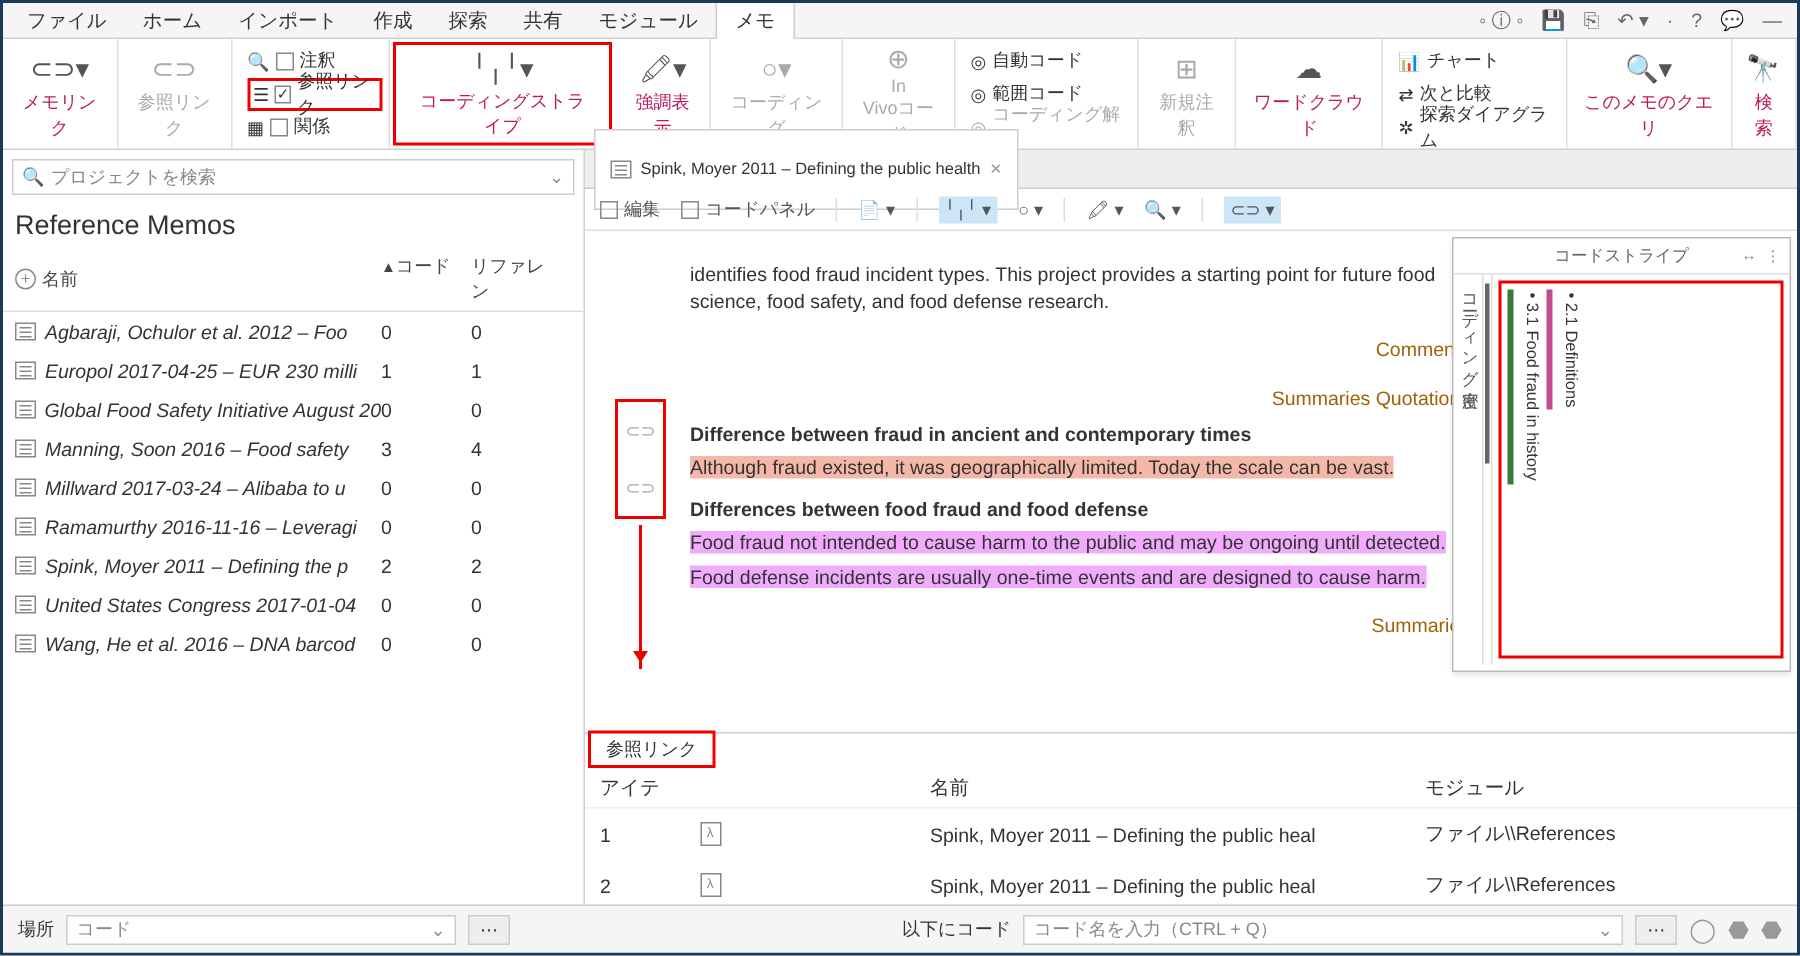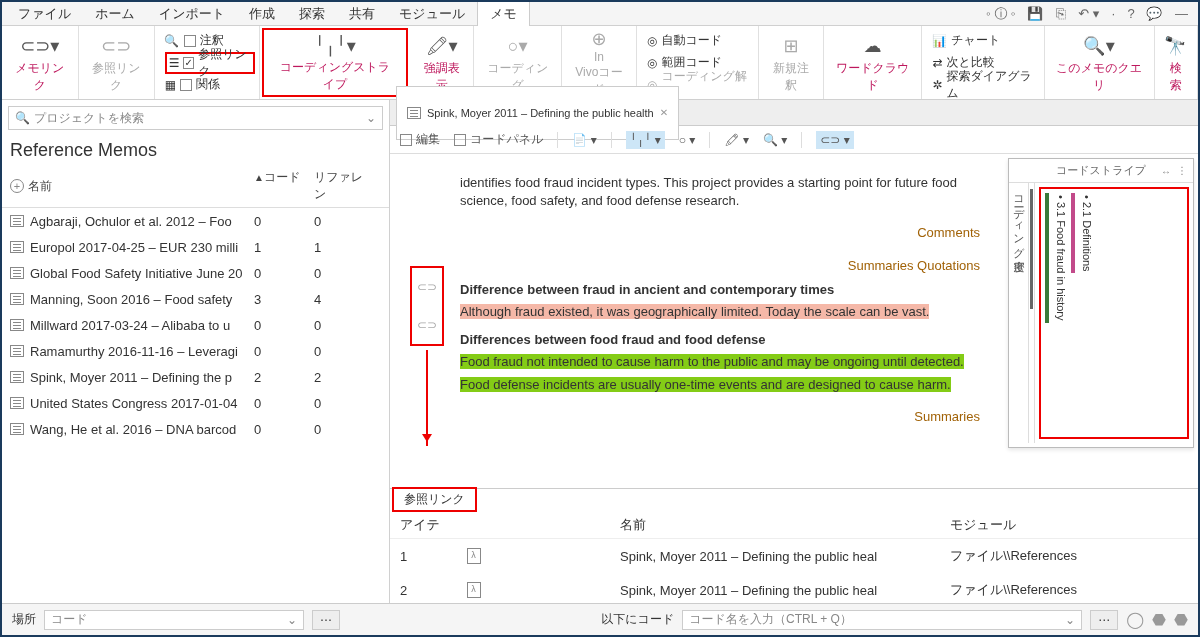--- a/index.html
+++ b/index.html
@@ -21,44 +21,44 @@
 .left-panel { width: 388px; border-right: 1px solid #d0d0d0; display: flex; flex-direction: column; }
 .search-box { margin: 6px; border: 1px solid #ccc; height: 24px; display: flex; align-items: center; padding: 0 6px; color: #888; }
 .search-box .mag { margin-right: 4px; }
 .search-box .dd { margin-left: auto; }
 .panel-title { font-size: 18px; font-weight: 300; padding: 4px 8px; color: #333; }
 .list-header { display: flex; padding: 4px 8px; border-bottom: 1px solid #ddd; font-size: 12px; color: #444; }
 .list-header .c1 { width: 244px; display:flex; align-items:center; gap:4px; }
 .list-header .c2 { width: 60px; }
 .list-header .c3 { width: 60px; }
 .list-row { display: flex; padding: 4px 8px; font-size: 13px; color: #333; align-items: center; height: 26px; }
-.list-row .c1 { width: 244px; display:flex; align-items:center; gap:6px; overflow:hidden; white-space:nowrap; }
+.list-row .c1 { width: 244px; display:flex; align-items:center; gap:6px; overflow:hidden; white-space:nowrap;font-style:italic; }
 .list-row .c2 { width: 60px; }
 .list-row .c3 { width: 60px; }
 .doc-icon { width: 14px; height: 12px; border: 1px solid #888; display:inline-block; position:relative; }
 .doc-icon::after { content:""; position:absolute; top:2px; left:2px; right:2px; height:1px; background:#888; box-shadow: 0 3px 0 #888, 0 6px 0 #888; }
 .right-panel { flex: 1; display: flex; flex-direction: column; }
 .tab-bar { height: 26px; background: #eee; border-bottom: 1px solid #ccc; display: flex; align-items: center; padding: 0 6px; gap: 6px; }
 .tab { background: #fff; border: 1px solid #ccc; padding: 20px 10px; font-size: 11px; display:flex; align-items:center; gap:6px; }
 .tab .x { color: #999; font-size: 10px; }
 .doc-toolbar { height: 28px; border-bottom: 1px solid #ddd; display: flex; align-items: center; padding: 0 10px; gap: 14px; color: #555; font-size: 12px; }
 .doc-toolbar .tb { display:flex; align-items:center; gap:4px; }
 .doc-toolbar .sep { width:1px; height:16px; background:#ddd; }
 .doc-toolbar .active { background:#cde6f7; padding:2px 4px; }
 .doc-body { flex: 1; position: relative; overflow: hidden; }
 .doc-text { position: absolute; left: 70px; top: 20px; width: 520px; font-family: "Times New Roman", serif; font-size: 13px; line-height: 1.4; }
 .doc-text p { margin-bottom: 4px; }
 .doc-text .hdr { color: #a16207; margin-top: 14px; margin-bottom: 6px; text-align: right; }
 .doc-text .bold { font-weight: bold; }
 .doc-text .hl1 { background: #f5b8a8; }
-.doc-text .hl2 { background: #84cc16; }
+.doc-text .hl2 { background: #f0abfc; }
 .link-icon-col { position: absolute; left: 20px; top: 112px; width: 34px; height: 80px; border: 2px solid #e00; display:flex; flex-direction:column; align-items:center; justify-content:space-around; color:#888; }
 .arrow-down { position:absolute; left: 36px; top: 196px; width: 2px; height: 96px; background: #e00; }
 .arrow-down::after { content:""; position:absolute; bottom:-1px; left:-4px; border:5px solid transparent; border-top:8px solid #e00; }
-.stripe-panel { position: absolute; right: 4px; top: 4px; width: 186px; height: 290px; border: 1px solid #bbb; background: #fff; box-shadow: 0 2px 4px rgba(0,0,0,0.1); }
+.stripe-panel { position: absolute; right: 4px; top: 4px; width: 226px; height: 290px; border: 1px solid #bbb; background: #fff; box-shadow: 0 2px 4px rgba(0,0,0,0.1); }
 .stripe-header { height: 24px; border-bottom: 1px solid #ddd; display:flex; align-items:center; justify-content:center; font-size:11px; color:#666; position:relative; }
 .stripe-header .icons { position:absolute; right:6px; display:flex; gap:6px; color:#888; font-size:10px; }
 .stripe-body { display:flex; height: 260px; }
 .stripe-col-label { writing-mode: vertical-rl; font-size: 11px; padding: 6px 2px; color:#555; border-right:1px solid #ddd;}
 .stripe-codes { flex:1; border:2px solid #e00; margin:4px; padding:4px; display:flex; }
 .stripe-code { writing-mode: vertical-rl; font-size: 11px; padding: 2px 2px; margin: 0 2px; }
 .stripe-bar { width:4px; height: 130px; display:inline-block; margin-right:2px; }
 .ref-tab-row { height: 24px; border-top: 1px solid #ccc; display:flex; align-items:flex-end; padding-left:2px; }
 .ref-tab { border: 2px solid #e00; padding: 2px 10px; font-size: 12px; background:#fff; }
 .ref-header { display:flex; padding: 4px 10px; font-size: 13px; color:#333; border-bottom:1px solid #eee; }
@@ -223,21 +223,21 @@
           <div class="c1">
             <span class="doc-icon"></span>
             <span>Europol  2017-04-25 – EUR 230 milli</span>
           </div>
           <div class="c2">1</div>
           <div class="c3">1</div>
         </div>
         <div class="list-row">
           <div class="c1">
             <span class="doc-icon"></span>
-            <span>Global Food Safety Initiative June 20</span>
+            <span>Global Food Safety Initiative August 20</span>
           </div>
           <div class="c2">0</div>
           <div class="c3">0</div>
         </div>
         <div class="list-row">
           <div class="c1">
             <span class="doc-icon"></span>
             <span>Manning,  Soon  2016 – Food safety</span>
           </div>
           <div class="c2">3</div>

